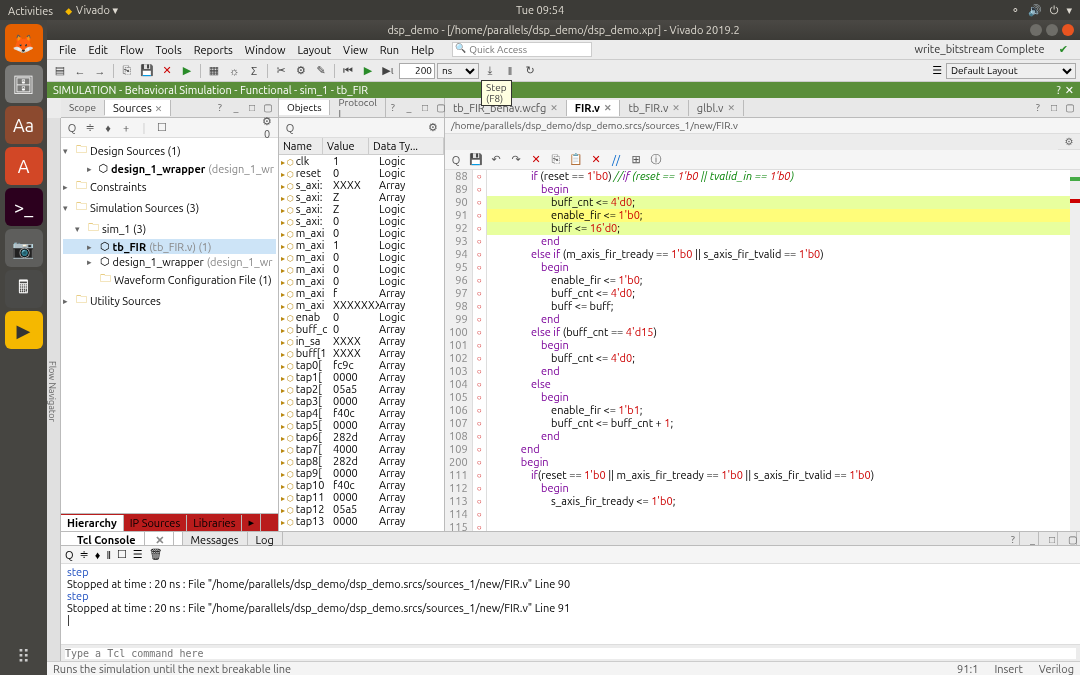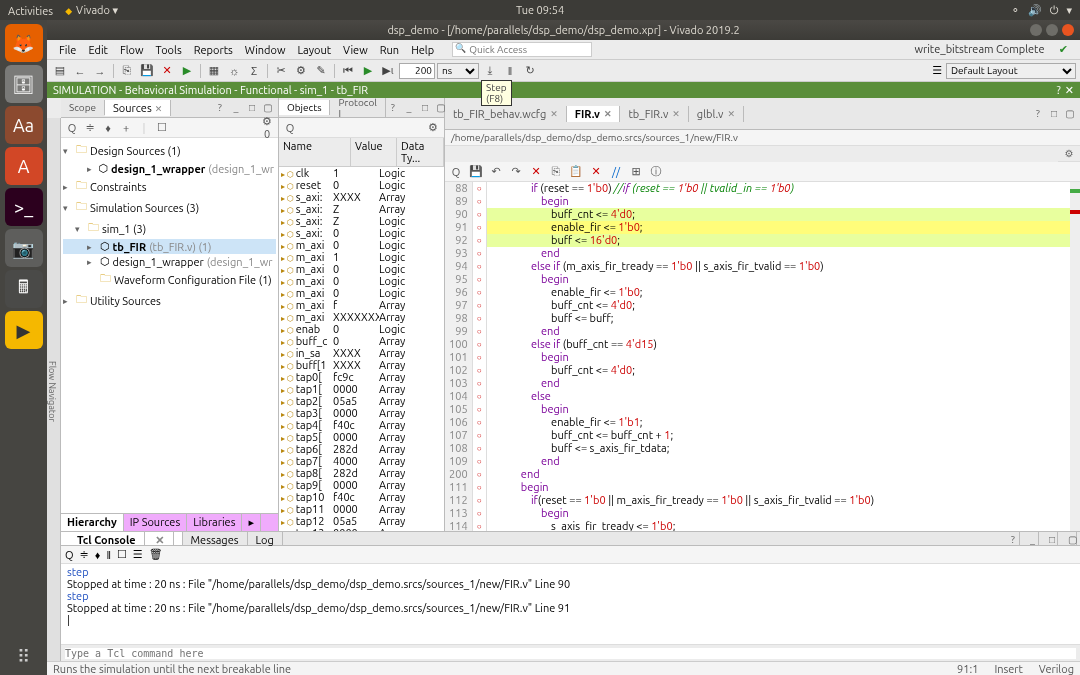--- a/index.html
+++ b/index.html
@@ -80,41 +80,41 @@
 
 
 .tree { flex: 1; overflow: auto; background: #fff; font-size: 10px; padding: 2px; }
 .tree-item { padding: 1px 2px; white-space: nowrap; display: flex; align-items: center; gap: 3px; }
 .tree-item .exp { width: 10px; font-size: 9px; color: #666; }
 .tree-item .folder { color: #d4a017; }
 .tree-item.active { background: #cde4f7; }
 .tree-item .bold { font-weight: bold; }
 .tree-item .gray { color: #888; }
 
-.bottom-tabs { height: 18px; background: #f0abfc; border-top: 1px solid #bbb; display: flex; font-size: 9px; }
+.bottom-tabs { height: 18px; background: #b91c1c; border-top: 1px solid #bbb; display: flex; font-size: 9px; align-items: center; }
 .bottom-tabs span { padding: 2px 6px; border-right: 1px solid #bbb; }
 .bottom-tabs span.active { background: #fff; font-weight: bold; }
 
 
 .mid-col { width: 166px; display: flex; flex-direction: column; border-right: 1px solid #bbb; }
 .obj-table { flex: 1; overflow: auto; background: #fff; font-size: 10px; }
 .obj-header { display: flex; background: #ececec; border-bottom: 1px solid #ccc; position: sticky; top: 0; }
 .obj-header span { padding: 2px 4px; border-right: 1px solid #ccc; }
-.obj-header span:nth-child(1) { width: 72px; }
+.obj-header span:nth-child(1) { width: 44px; }
 .obj-header span:nth-child(2) { width: 46px; }
 .obj-header span:nth-child(3) { flex: 1; }
 .obj-row { display: flex; padding: 0 2px; }
 .obj-row span:nth-child(1) { width: 52px; white-space: nowrap; overflow: hidden; }
 .obj-row span:nth-child(2) { width: 46px; white-space: nowrap; overflow: hidden; }
 .obj-row span:nth-child(3) { flex: 1; }
 .obj-row .sig::before { content: "▸ ⬡ "; font-size: 8px; color: #b8860b; }
 
 
 .right-col { flex: 1; display: flex; flex-direction: column; overflow: hidden; }
-.editor-tabs { background: #e8e8e8; height: 32px; display: flex; align-items: center; border-bottom: 1px solid #bbb; }
+.editor-tabs { background: #e8e8e8; height: 20px; display: flex; align-items: center; border-bottom: 1px solid #bbb; }
 .ed-tab { padding: 2px 8px; font-size: 10px; border-right: 1px solid #bbb; color: #555; display: flex; align-items: center; gap: 4px; }
 .ed-tab.active { background: #fff; font-weight: bold; color: #000; }
 .path-bar { background: #f5f5f5; padding: 2px 6px; font-size: 10px; color: #555; border-bottom: 1px solid #ddd; }
 .ed-toolbar { background: #f5f5f5; height: 20px; display: flex; align-items: center; padding: 0 4px; gap: 6px; border-bottom: 1px solid #ddd; font-size: 11px; color: #555; }
 .ed-toolbar span { width: 14px; text-align: center; }
 
 .code-area { flex: 1; display: flex; overflow: hidden; background: #fff; font-family: monospace; font-size: 10px; position: relative; }
 .gutter { background: #f0f0f0; border-right: 1px solid #ddd; padding: 0 4px; color: #888; text-align: right; line-height: 13px; }
 .gutter2 { width: 14px; border-right: 1px solid #ddd; }
 .gutter2 .bp { color: #c00; text-align: center; font-size: 8px; line-height: 13px; }
@@ -614,21 +614,20 @@
             <div class="code-line">                        buff &lt;= buff;</div>
             <div class="code-line">                    <span class="kw">end</span></div>
             <div class="code-line">                <span class="kw">else</span> <span class="kw">if</span> (buff_cnt == <span class="num">4'd15</span>)</div>
             <div class="code-line">                    <span class="kw">begin</span></div>
             <div class="code-line">                        buff_cnt &lt;= <span class="num">4'd0</span>;</div>
             <div class="code-line">                    <span class="kw">end</span></div>
             <div class="code-line">                <span class="kw">else</span></div>
             <div class="code-line">                    <span class="kw">begin</span></div>
             <div class="code-line">                        enable_fir &lt;= <span class="num">1'b1</span>;</div>
             <div class="code-line">                        buff_cnt &lt;= buff_cnt + <span class="num">1</span>;</div>
-            <div class="code-line">                        buff &lt;= s_axis_fir_tdata;</div>
             <div class="code-line">                    <span class="kw">end</span></div>
             <div class="code-line">            <span class="kw">end</span></div>
             <div class="code-line"></div>
             <div class="code-line">            <span class="kw">begin</span></div>
             <div class="code-line">                <span class="kw">if</span>(reset == <span class="num">1'b0</span> || m_axis_fir_tready == <span class="num">1'b0</span> || s_axis_fir_tvalid == <span class="num">1'b0</span>)</div>
             <div class="code-line">                    <span class="kw">begin</span></div>
             <div class="code-line">                        s_axis_fir_tready &lt;= <span class="num">1'b0</span>;</div>
             <div class="code-line"></div>
           </div>
         <div class="scroll-ind">

